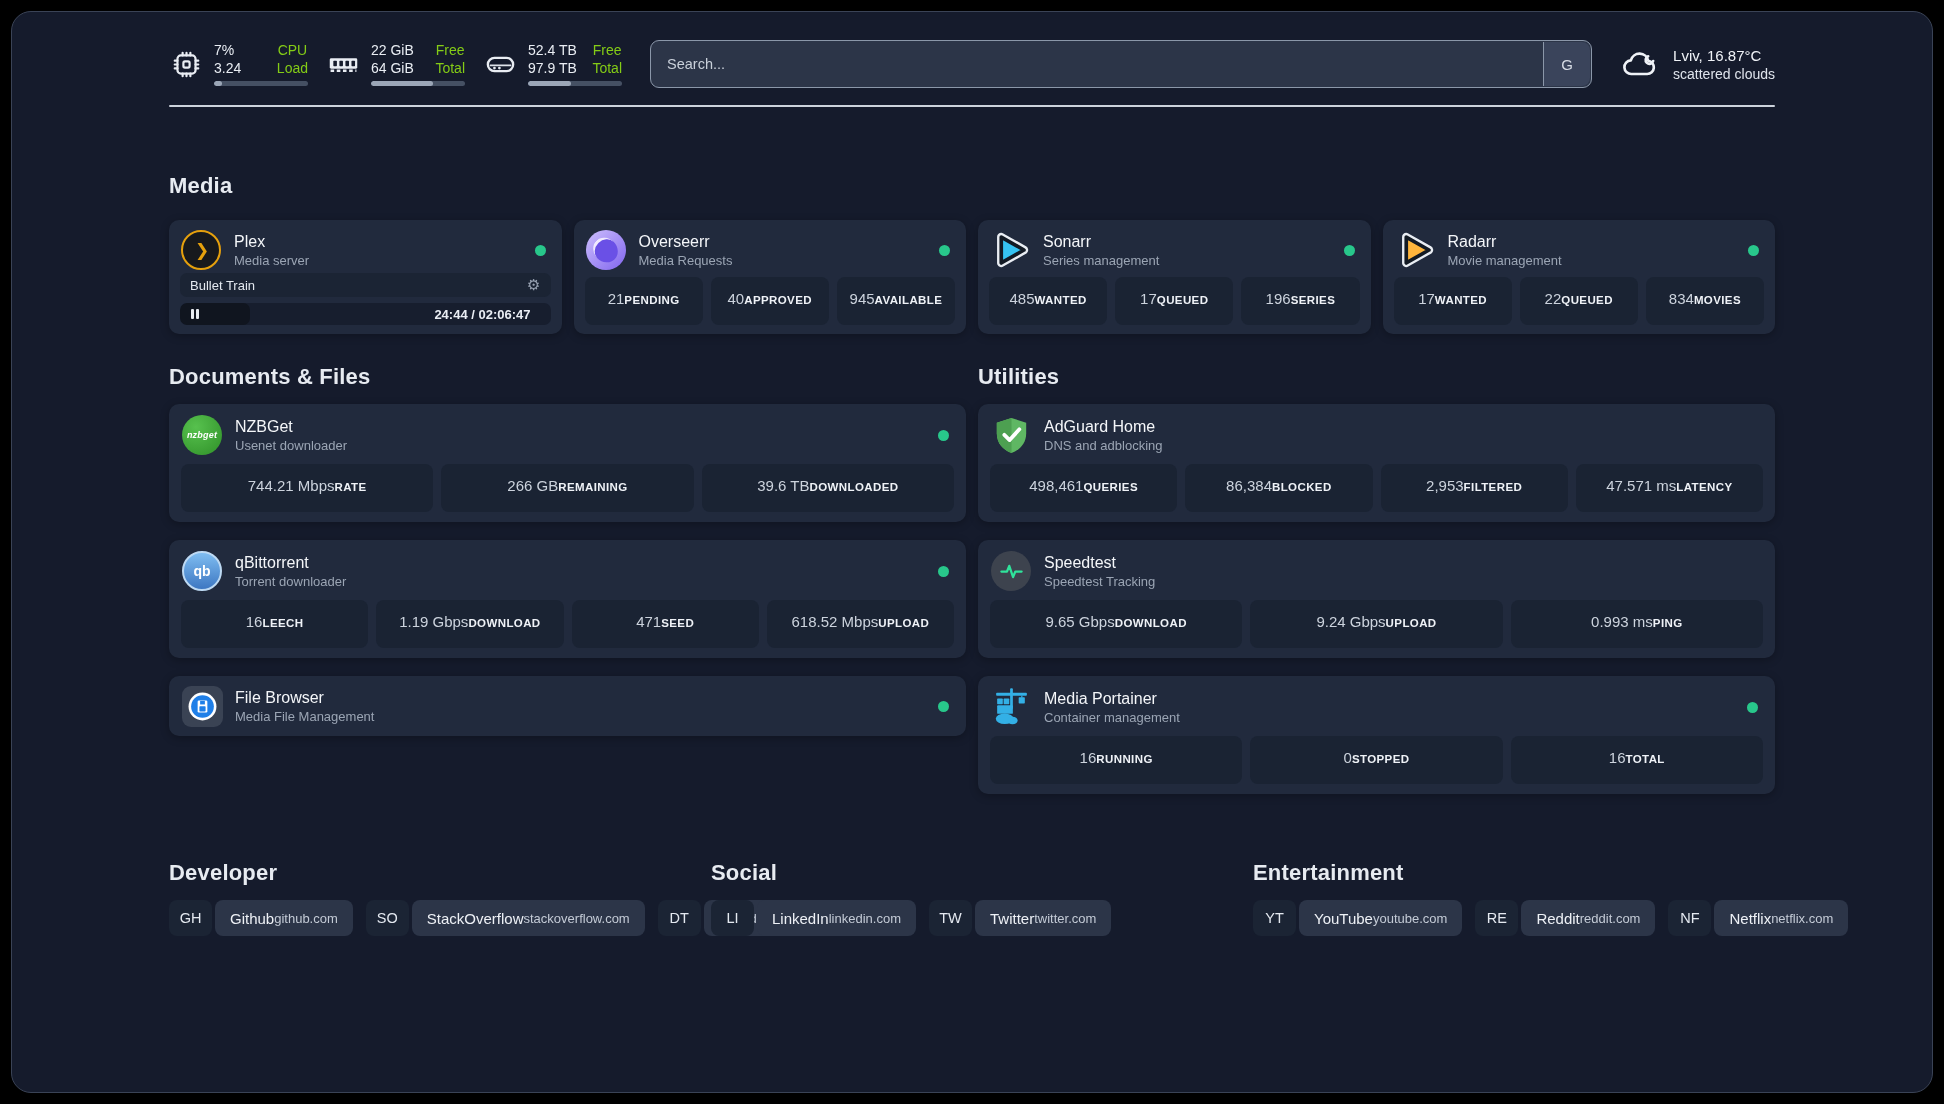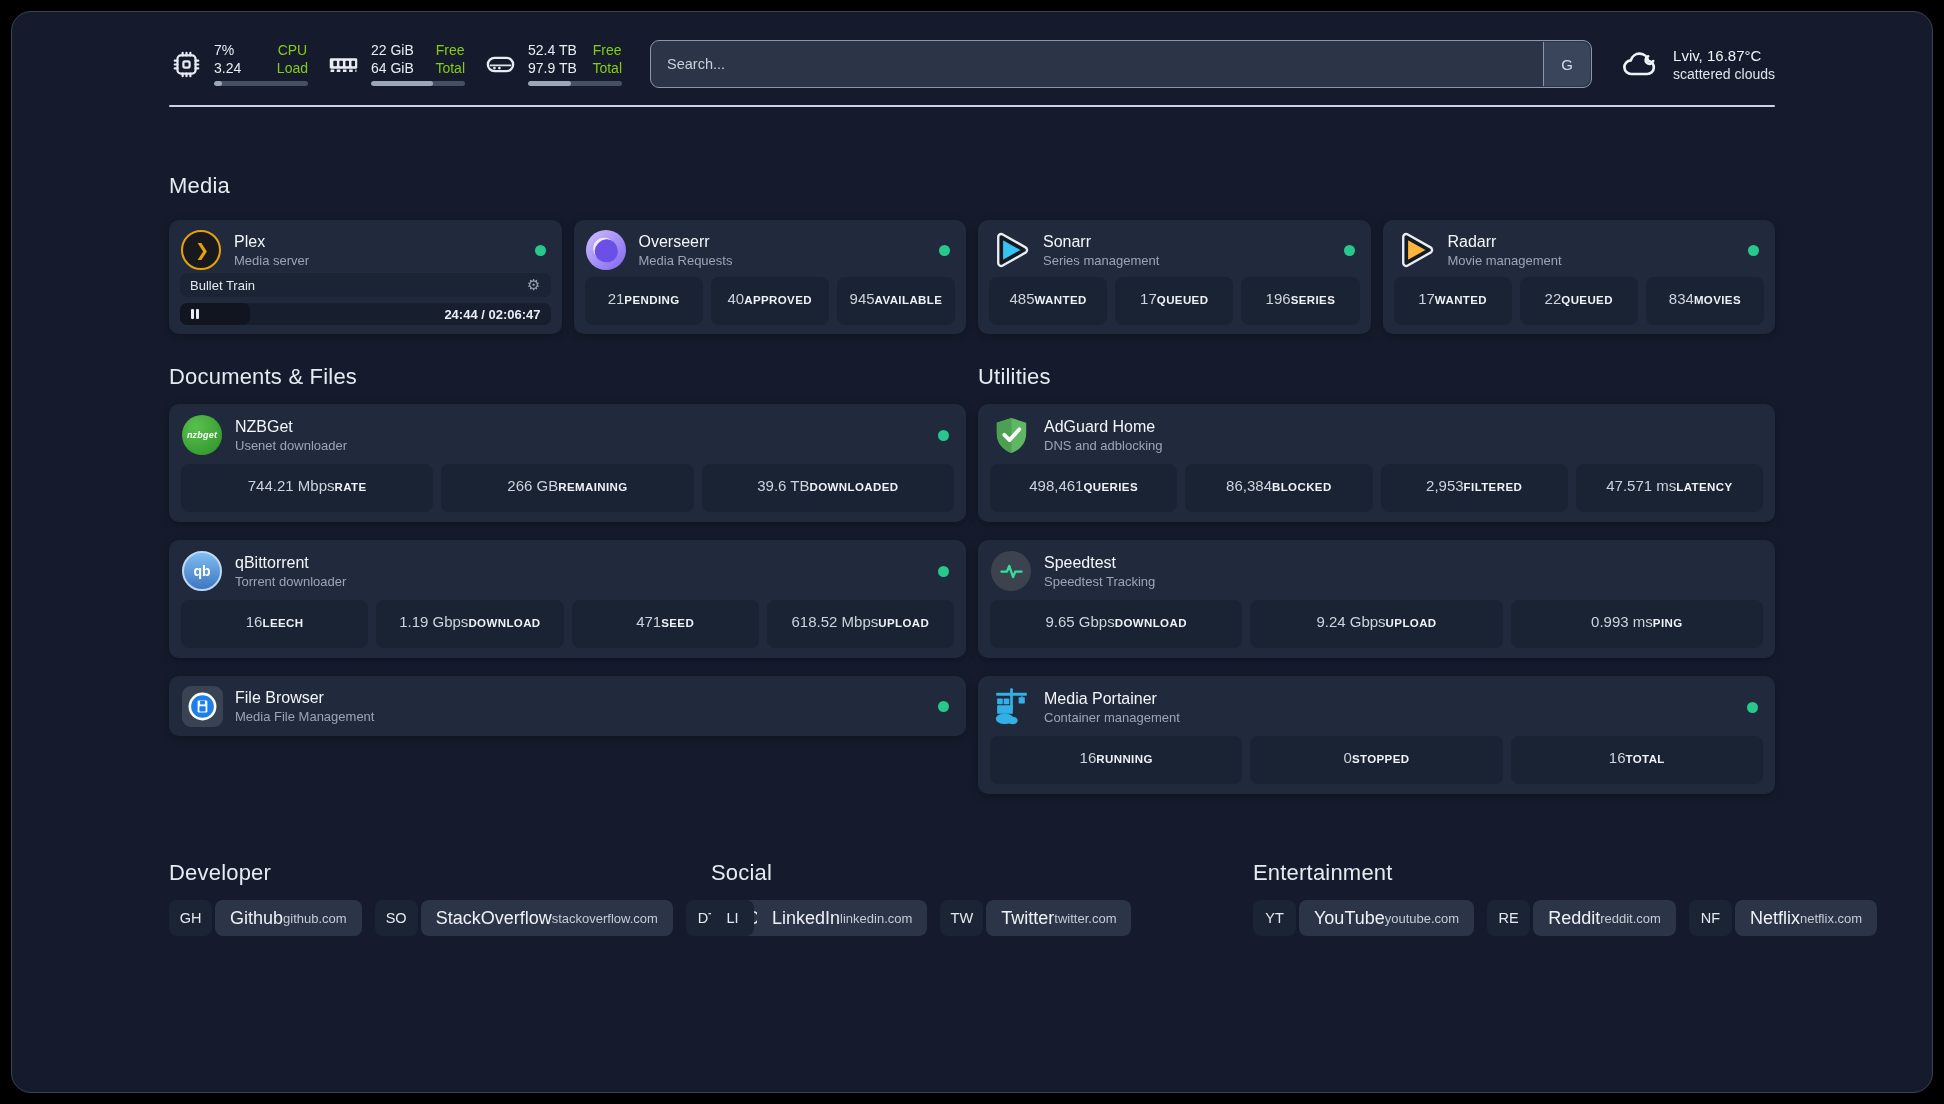--- a/index.html
+++ b/index.html
@@ -37,21 +37,21 @@
     background:#3a445b;border-left:1px solid #8b97a9;border-radius:0 8px 8px 0;
     display:flex;align-items:center;justify-content:center;
     color:#d7dce5;font-size:15px;cursor:pointer;
   }
   .weather{display:flex;align-items:center;gap:13px}
   .weather-icon{width:40px;height:40px;display:flex;align-items:center;justify-content:center}
   .weather-l1{font-size:15px;color:#f0f3f7;line-height:19px}
   .weather-l2{font-size:14px;color:#dfe4ec;line-height:18px}
   .divider{height:2px;background:#ccd3dc;border-radius:1px;margin-top:15px}
   
-  .section-title{font-size:22px;font-weight:400;color:#e7ebf1;letter-spacing:.2px}
+  .section-title{font-size:22px;font-weight:700;color:#e7ebf1;letter-spacing:.2px}
   .media-section{margin-top:66px}
   .media-grid{display:grid;grid-template-columns:repeat(4,1fr);gap:12px;margin-top:21px}
   .two-col{display:grid;grid-template-columns:1fr 1fr;gap:12px;margin-top:30px}
   .col-cards{display:flex;flex-direction:column;gap:18px;margin-top:14px}
   
   .service-card{
     background:#212a3d;border-radius:10px;padding:10px 12px;box-sizing:border-box;
     height:118px;display:flex;flex-direction:column;justify-content:space-between;
     box-shadow:0 2px 8px rgba(0,0,0,.28);cursor:pointer;
   }
@@ -81,35 +81,35 @@
   .np-progress{
     position:relative;height:24px;background:#171e2e;border-radius:7px;margin-top:6px;
     display:flex;align-items:center;overflow:hidden;cursor:pointer;
   }
   .np-fill{
     position:absolute;left:0;top:0;bottom:0;background:#10151f;border-radius:7px;
     display:flex;align-items:center;padding-left:11px;box-sizing:border-box;
   }
   .pause{display:inline-flex;gap:2.5px}
   .pause i{width:2.6px;height:10px;background:#e9edf3;border-radius:1px}
-  .np-time{margin-left:auto;padding-right:10px;font-size:13px;font-weight:700;color:#eaeef4;position:relative;z-index:1}
+  .np-time{margin-left:auto;padding-right:20px;font-size:13px;font-weight:700;color:#eaeef4;position:relative;z-index:1}
   
   .bookmarks{display:grid;grid-template-columns:repeat(3,476px);column-gap:66px;margin-top:66px}
   .bm-links{display:flex;gap:13px;margin-top:14px}
   .bm-row{display:flex;gap:3px;height:36px;cursor:pointer}
   .bm-abbr{
     width:43px;flex:none;background:#1b2434;border-radius:8px;
     display:flex;align-items:center;justify-content:center;
     color:#e4e9f0;font-size:14.5px;
   }
   .bm-body{
     flex:1;background:#2c3548;border-radius:8px;
     display:flex;align-items:center;justify-content:space-between;padding:0 15px;
   }
-  .bm-name{font-size:18px;color:#eef1f6}
+  .bm-name{font-size:15px;color:#eef1f6}
   .bm-url{font-size:13px;color:#c4cbd6}
 </style>
 </head>
 <body>
 
 <div class="app">
 
   <div class="topbar">
     <div class="sys-stats" id="system-stats">
         <div class="sys-stat">

